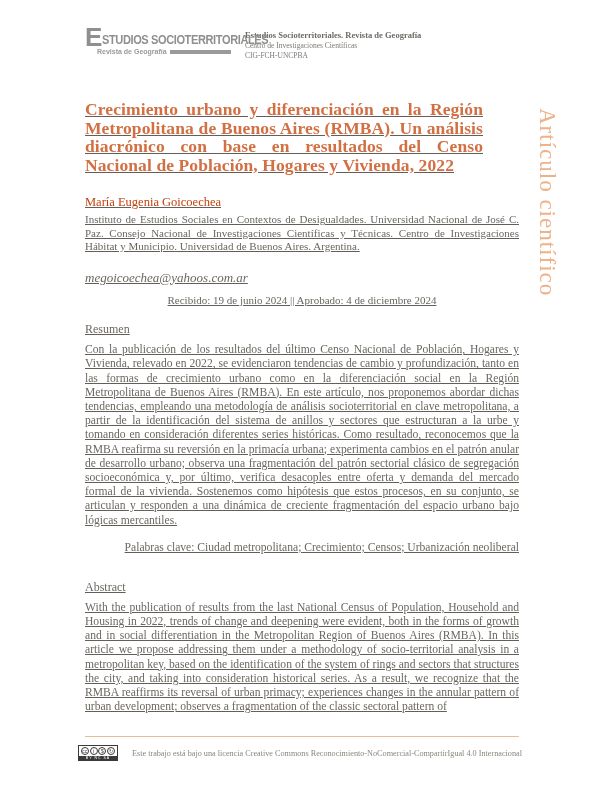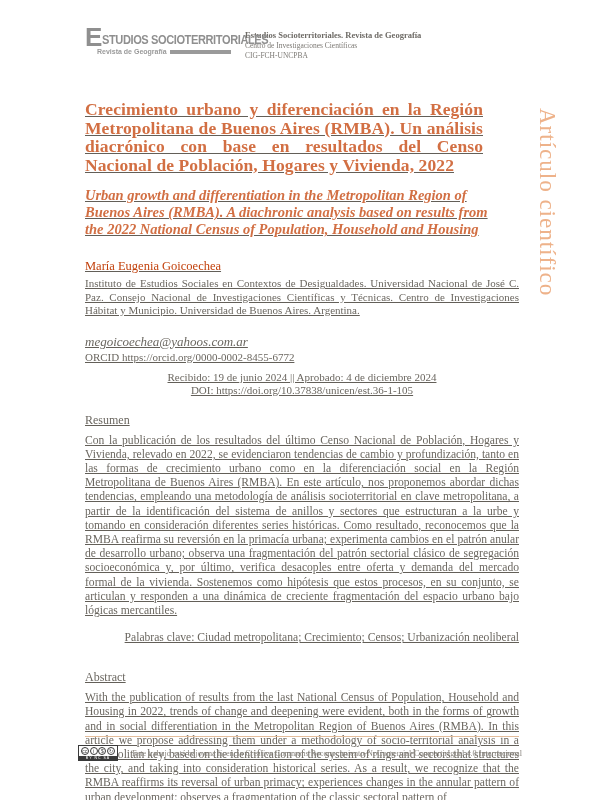--- a/index.html
+++ b/index.html
@@ -91,32 +91,29 @@
       <div class="ji-line1">Estudios Socioterritoriales. Revista de Geografía</div>
       <div class="ji-line2">Centro de Investigaciones Científicas</div>
       <div class="ji-line3">CIG-FCH-UNCPBA</div>
     </div>
   </div>
 
   <div class="side-label">Artículo científico</div>
 
   <div class="main">
     <h1 class="title">Crecimiento urbano y diferenciación en la Región Metropolitana de Buenos Aires (RMBA). Un análisis diacrónico con base en resultados del Censo Nacional de Población, Hogares y Vivienda, 2022</h1>
-    <h2 class="subtitle">Urban growth and differentiation in the Metropolitan Region of Buenos Aires (RMBA). A diachronic analysis based on results from the 2022 National Census of Population, Household and Housing</h2>
 
     <div class="author-block">
       <div class="author-name">María Eugenia Goicoechea</div>
       <div class="affiliation">Instituto de Estudios Sociales en Contextos de Desigualdades. Universidad Nacional de José C. Paz. Consejo Nacional de Investigaciones Científicas y Técnicas. Centro de Investigaciones Hábitat y Municipio. Universidad de Buenos Aires. Argentina.</div>
       <div class="email">megoicoechea@yahoos.com.ar</div>
-      <div class="orcid">ORCID https://orcid.org/0000-0002-8455-6772</div>
     </div>
 
     <div class="dates">
       <div>Recibido: 19 de junio 2024 || Aprobado: 4 de diciembre 2024</div>
-      <div>DOI: https://doi.org/10.37838/unicen/est.36-1-105</div>
     </div>
 
     <div class="section-heading">Resumen</div>
     <p class="body-par">Con la publicación de los resultados del último Censo Nacional de Población, Hogares y Vivienda, relevado en 2022, se evidenciaron tendencias de cambio y profundización, tanto en las formas de crecimiento urbano como en la diferenciación social en la Región Metropolitana de Buenos Aires (RMBA). En este artículo, nos proponemos abordar dichas tendencias, empleando una metodología de análisis socioterritorial en clave metropolitana, a partir de la identificación del sistema de anillos y sectores que estructuran a la urbe y tomando en consideración diferentes series históricas. Como resultado, reconocemos que la RMBA reafirma su reversión en la primacía urbana; experimenta cambios en el patrón anular de desarrollo urbano; observa una fragmentación del patrón sectorial clásico de segregación socioeconómica y, por último, verifica desacoples entre oferta y demanda del mercado formal de la vivienda. Sostenemos como hipótesis que estos procesos, en su conjunto, se articulan y responden a una dinámica de creciente fragmentación del espacio urbano bajo lógicas mercantiles.</p>
     <div class="keywords">Palabras clave: Ciudad metropolitana; Crecimiento; Censos; Urbanización neoliberal</div>
 
     <div class="section-heading abstract-heading">Abstract</div>
     <p class="body-par">With the publication of results from the last National Census of Population, Household and Housing in 2022, trends of change and deepening were evident, both in the forms of growth and in social differentiation in the Metropolitan Region of Buenos Aires (RMBA). In this article we propose addressing them under a methodology of socio-territorial analysis in a metropolitan key, based on the identification of the system of rings and sectors that structures the city, and taking into consideration historical series. As a result, we recognize that the RMBA reaffirms its reversal of urban primacy; experiences changes in the annular pattern of urban development; observes a fragmentation of the classic sectoral pattern of</p>
   </div>
 

